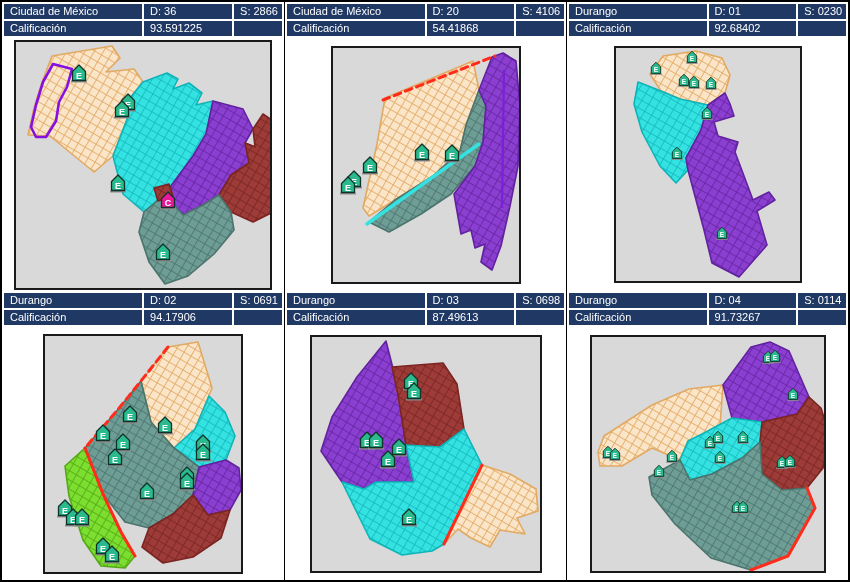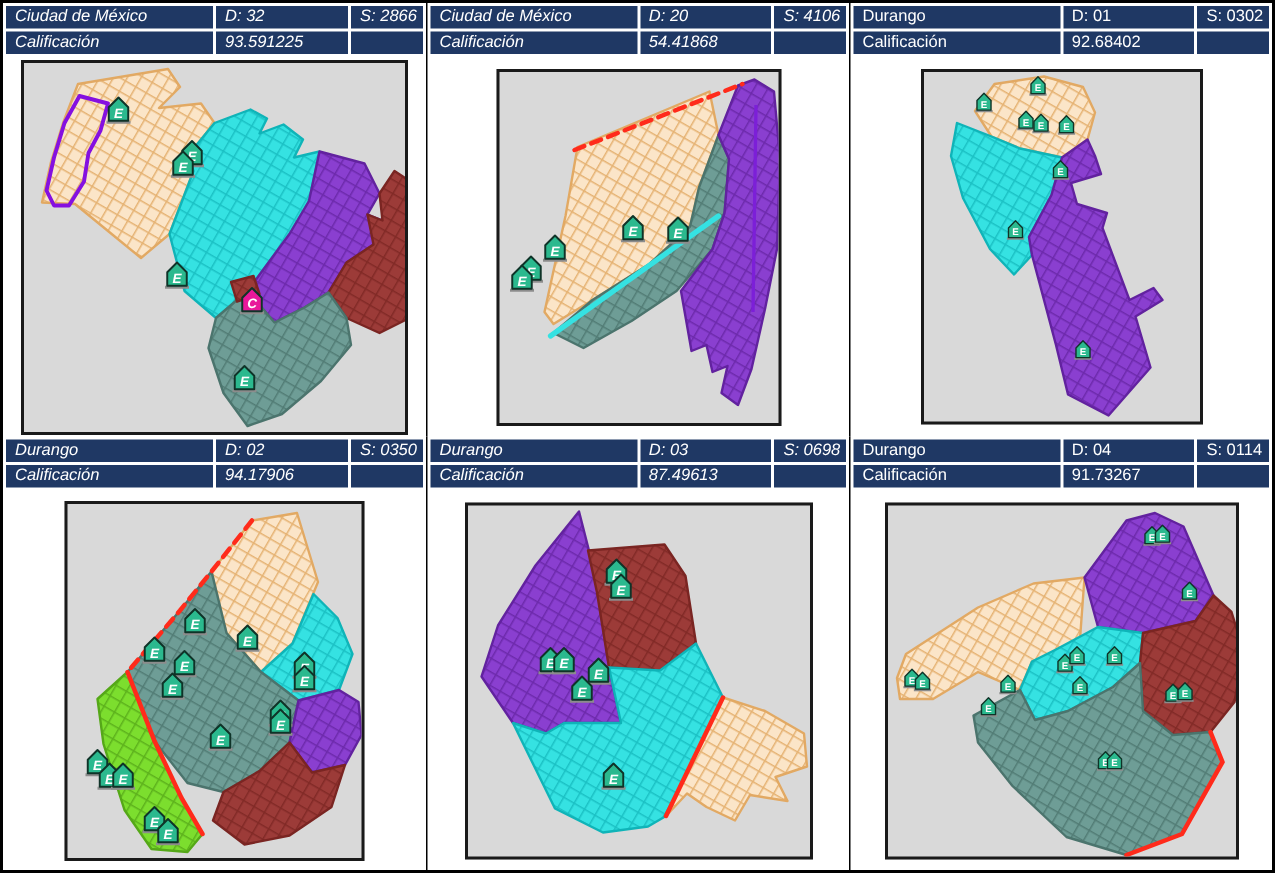--- a/index.html
+++ b/index.html
@@ -3,21 +3,21 @@
 <meta charset="utf-8">
 <style>
   html,body{margin:0;padding:0;background:#fff;}
   .sheet{
     width:850px;height:582px;box-sizing:border-box;border:2px solid #000;
     background:#fff;display:grid;
     grid-template-columns:283px 282px 281px;grid-template-rows:289px 289px;
     font-family:"Liberation Sans", sans-serif;
   }
   .panel{box-sizing:border-box;overflow:hidden;}
-  .panel.colsep{border-right:1.5px solid #000;font-style:italic;}
+  .panel.colsep{border-right:1.5px solid #000;}
   .hdr{padding:2px 2px 0 2px;}
   .hrow{display:flex;gap:2px;height:15px;margin-bottom:2px;}
   .hcell{
     background:var(--header-bg,#1F3864);color:var(--header-text,#fff);
     font-size:11px;line-height:15px;padding:0 0 0 6px;white-space:nowrap;overflow:hidden;
   }
   .hc-name{flex:0 0 47.5%;}
   .hc-d{flex:0 0 29.5%;}
   .hc-s{flex:1 1 auto;}
   .mapwrap{height:253px;display:flex;align-items:center;justify-content:center;}
@@ -74,21 +74,21 @@
     </pattern>
   </defs>
 </svg>
 
 <div class="sheet">
 
   <div class="panel colsep">
     <div class="hdr">
       <div class="hrow">
         <div class="hcell hc-name">Ciudad de México</div>
-        <div class="hcell hc-d">D: 32</div>
+        <div class="hcell hc-d">D: 36</div>
         <div class="hcell hc-s">S: 2866</div>
       </div>
       <div class="hrow">
         <div class="hcell hc-name">Calificación</div>
         <div class="hcell hc-d">93.591225</div>
         <div class="hcell hc-s"></div>
       </div>
     </div>
     <div class="mapwrap">
       <div class="frame">
@@ -189,21 +189,21 @@
         </svg>
       </div>
     </div>
   </div>
 
   <div class="panel">
     <div class="hdr">
       <div class="hrow">
         <div class="hcell hc-name">Durango</div>
         <div class="hcell hc-d">D: 01</div>
-        <div class="hcell hc-s">S: 0302</div>
+        <div class="hcell hc-s">S: 0230</div>
       </div>
       <div class="hrow">
         <div class="hcell hc-name">Calificación</div>
         <div class="hcell hc-d">92.68402</div>
         <div class="hcell hc-s"></div>
       </div>
     </div>
     <div class="mapwrap">
       <div class="frame">
         <svg width="184" height="233" viewBox="0 0 184 233">
@@ -255,21 +255,21 @@
         </svg>
       </div>
     </div>
   </div>
 
   <div class="panel colsep">
     <div class="hdr">
       <div class="hrow">
         <div class="hcell hc-name">Durango</div>
         <div class="hcell hc-d">D: 02</div>
-        <div class="hcell hc-s">S: 0350</div>
+        <div class="hcell hc-s">S: 0691</div>
       </div>
       <div class="hrow">
         <div class="hcell hc-name">Calificación</div>
         <div class="hcell hc-d">94.17906</div>
         <div class="hcell hc-s"></div>
       </div>
     </div>
     <div class="mapwrap">
       <div class="frame">
         <svg width="196" height="236" viewBox="0 0 196 236">

